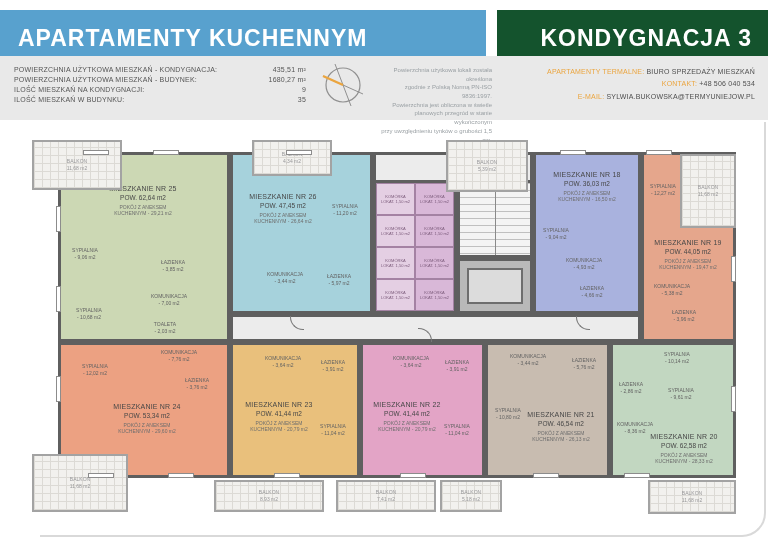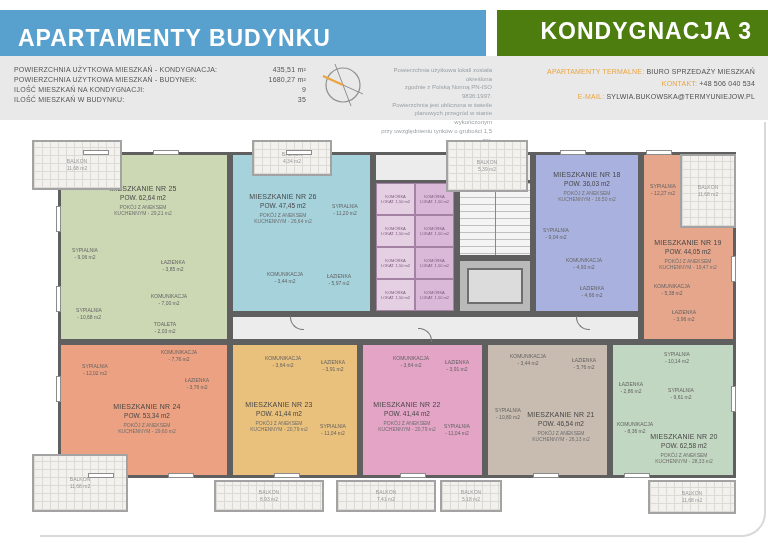--- a/index.html
+++ b/index.html
@@ -55,23 +55,23 @@
          box-sizing:border-box;z-index:6;}
   .door{position:absolute;width:13px;height:13px;border-left:1px solid #777;border-bottom:1px solid #777;
         border-bottom-left-radius:13px;z-index:5;}
   .frame{position:absolute;left:40px;top:122px;right:2px;bottom:6px;border-right:2px solid #d9d9d9;
          border-bottom:2px solid #d9d9d9;border-bottom-right-radius:24px;pointer-events:none;z-index:7;}
 </style>
 </head>
 <body>
 
 <div class="band-blue" style="background-color: rgb(88, 161, 206);">
-  <span class="title">APARTAMENTY BUDYNKU</span>
-</div>
-<div class="band-gray" style="background-color: #4d7c0f; align-items: center;">
+  <span class="title">APARTAMENTY KUCHENNYM</span>
+</div>
+<div class="band-gray" style="background-color: #14532d;">
   <span class="title">KONDYGNACJA 3</span>
 </div>
 <div class="strip" style="background-color: rgb(233, 233, 233);"></div>
 
 <div class="stats">
   <div class="stat-row">
     <span>POWIERZCHNIA UŻYTKOWA MIESZKAŃ - KONDYGNACJA:</span>
     <span>435,51 m²</span>
   </div>
   <div class="stat-row">

